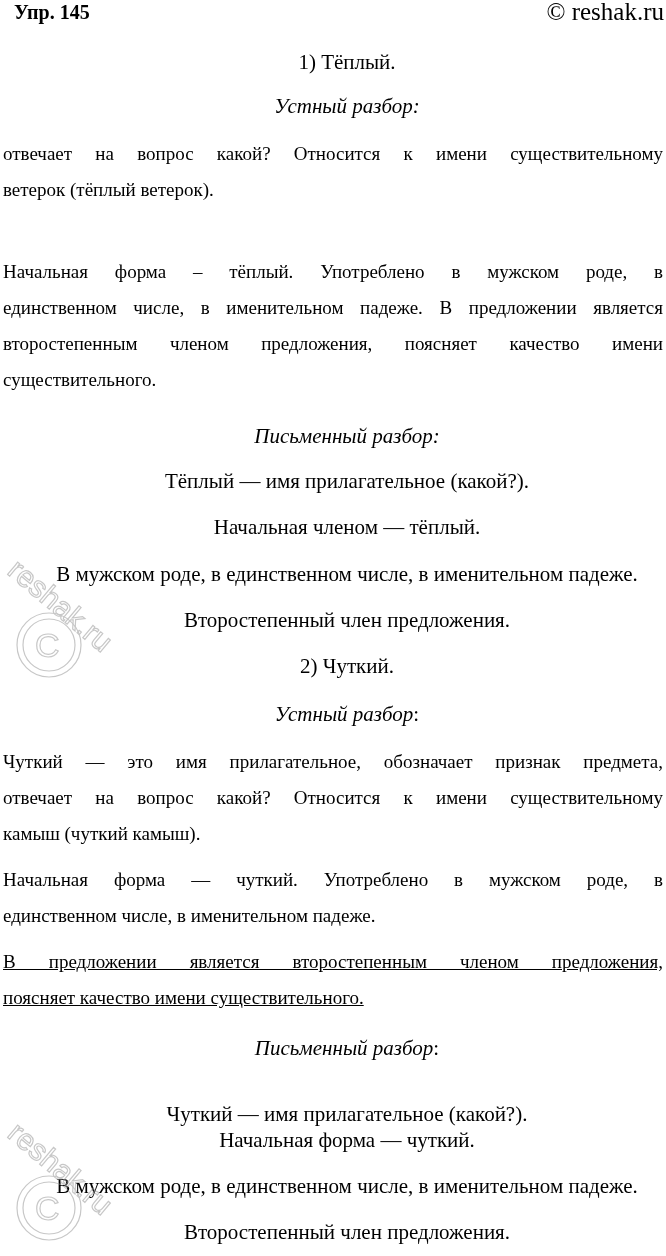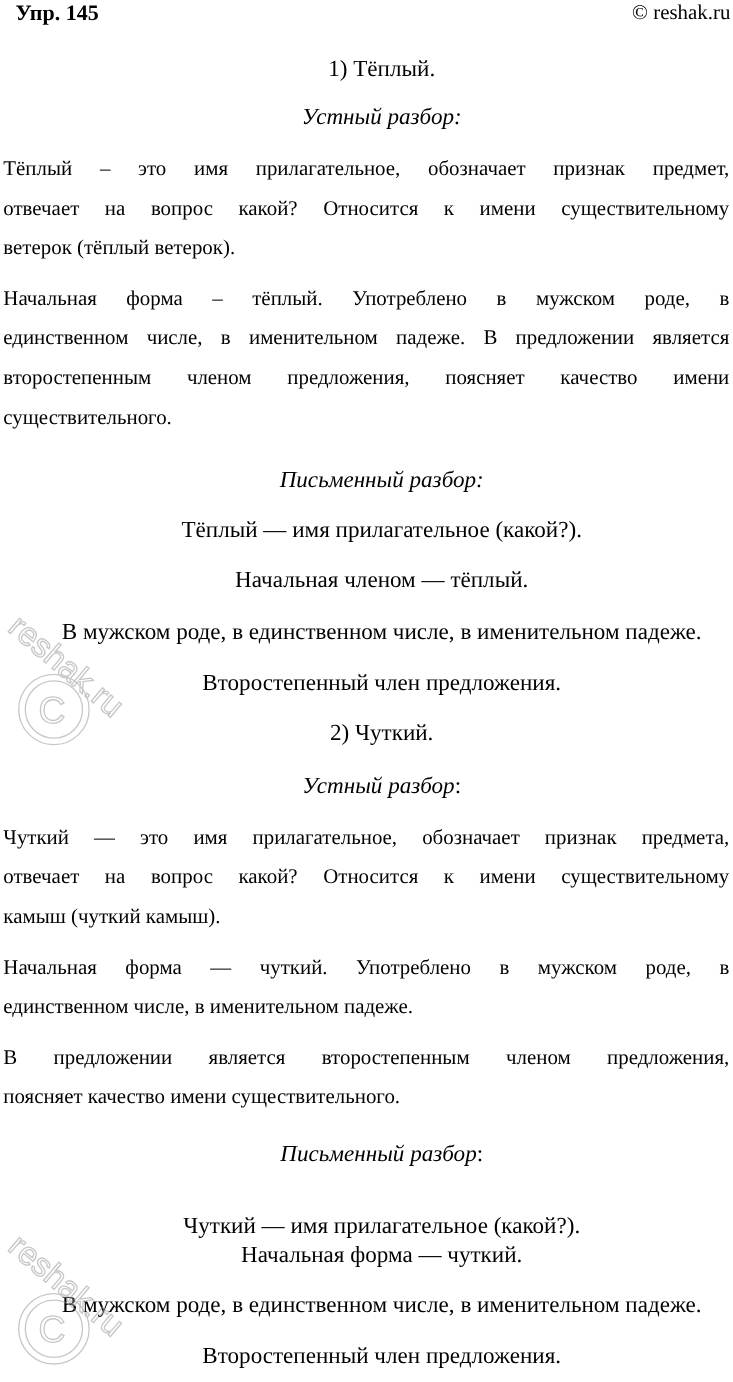--- a/index.html
+++ b/index.html
@@ -34,21 +34,21 @@
       left: 12px;
       top: 0;
       font-weight: bold;
       font-size: 20px;
       line-height: 24px;
     }
     .copyright {
       position: absolute;
       right: 0;
       top: 0;
-      font-size: 19px;
+      font-size: 25px;
       line-height: 24px;
     }
     .line {
       position: absolute;
       left: 17px;
       width: 660px;
       font-size: 21px;
       line-height: 36px;
       white-space: nowrap;
       text-align: center;
@@ -89,21 +89,20 @@
 
   <div class="header">
     <div class="title">Упр. 145</div>
     <div class="copyright">© reshak.ru</div>
   </div>
 
   <div class="line" style="top:44px;">1) Тёплый.</div>
   <div class="line italic" style="top:88px;">Устный разбор:</div>
 
   <div class="para" style="top:136px;">
-    <span class="j">Тёплый – это имя прилагательное, обозначает признак предмет,</span>
     <span class="j">отвечает на вопрос какой? Относится к имени существительному</span>
     <span class="j last">ветерок (тёплый ветерок).</span>
   </div>
 
   <div class="para" style="top:254px;">
     <span class="j">Начальная форма – тёплый. Употреблено в мужском роде, в</span>
     <span class="j">единственном числе, в именительном падеже. В предложении является</span>
     <span class="j">второстепенным членом предложения, поясняет качество имени</span>
     <span class="j last">существительного.</span>
   </div>
@@ -123,21 +122,21 @@
     <span class="j">Чуткий — это имя прилагательное, обозначает признак предмета,</span>
     <span class="j">отвечает на вопрос какой? Относится к имени существительному</span>
     <span class="j last">камыш (чуткий камыш).</span>
   </div>
 
   <div class="para" style="top:862px;">
     <span class="j">Начальная форма — чуткий. Употреблено в мужском роде, в</span>
     <span class="j last">единственном числе, в именительном падеже.</span>
   </div>
 
-  <div class="para" style="top:944px;">
+  <div class="para" style="top:944px;text-decoration:underline;">
     <span class="j">В предложении является второстепенным членом предложения,</span>
     <span class="j last">поясняет качество имени существительного.</span>
   </div>
 
   <div class="line" style="top:1030px;">
     <span class="italic">Письменный разбор</span><span>:</span>
   </div>
   <div class="line" style="top:1076px;margin-top:20px;">Чуткий — имя прилагательное (какой?).</div>
   <div class="line" style="top:1122px;">Начальная форма — чуткий.</div>
   <div class="line" style="top:1168px;">В мужском роде, в единственном числе, в именительном падеже.</div>

